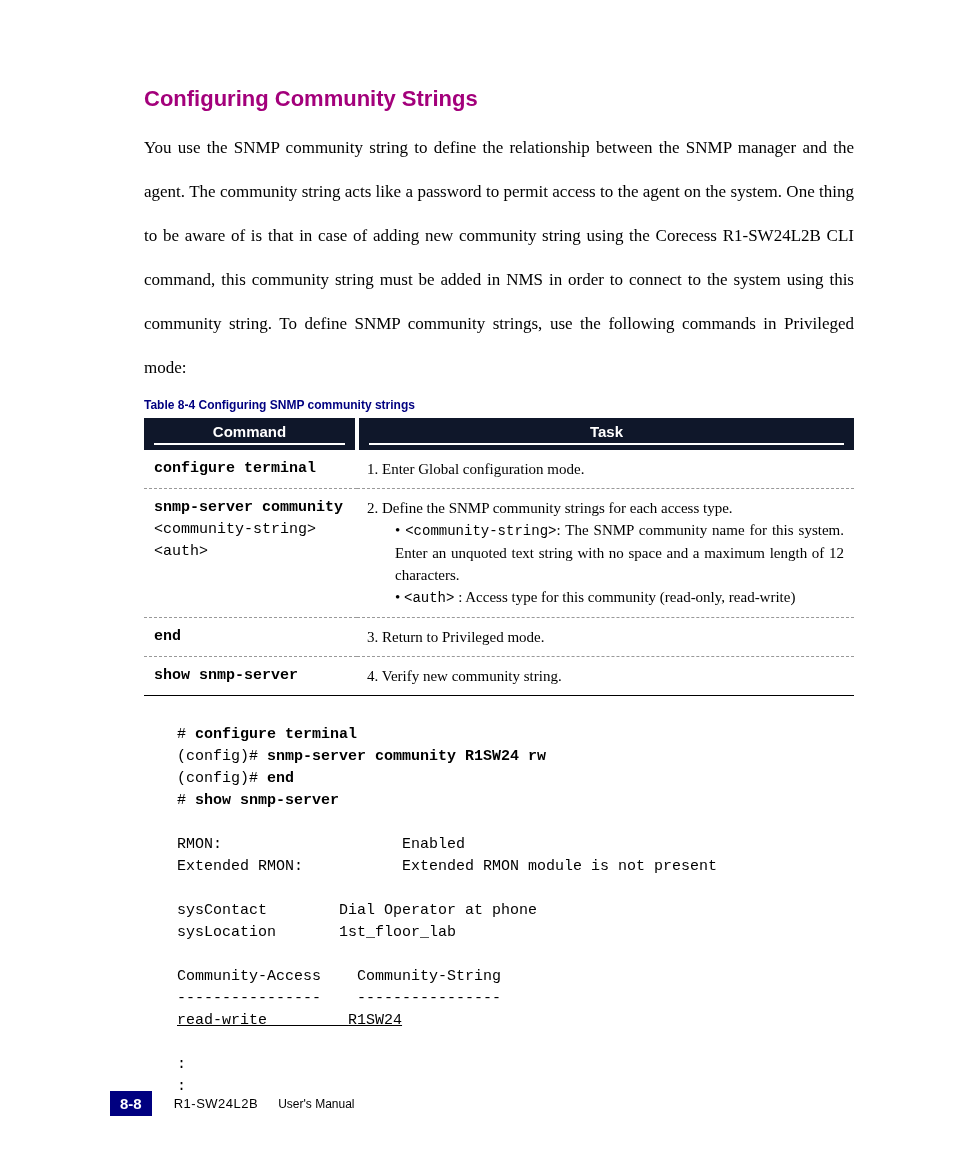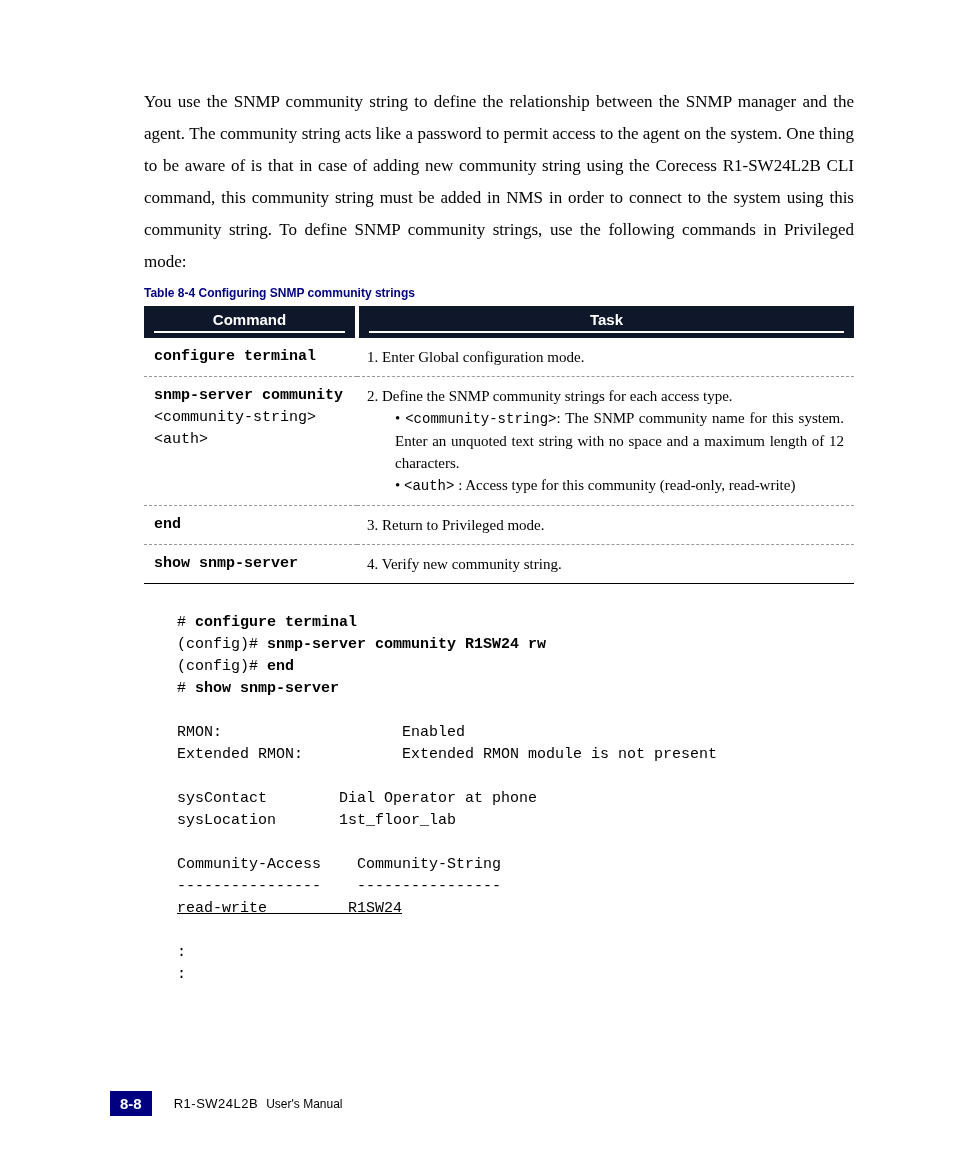--- a/index.html
+++ b/index.html
@@ -18,21 +18,21 @@
   }
   .section-heading {
     font-family: Tahoma, Arial, sans-serif;
     font-weight: bold;
     color: #a3007b;
     font-size: 22px;
     margin-bottom: 14px;
   }
   .body-text {
     font-size: 17px;
-    line-height: 32px;
+    line-height: 44px;
     text-align: justify;
   }
   .table-caption {
     font-family: Arial, sans-serif;
     color: #000080;
     font-size: 12px;
     font-weight: bold;
     margin-top: 8px;
     margin-bottom: 6px;
   }
@@ -127,32 +127,33 @@
     background: #000;
     margin-left: 6px;
   }
   .footer .model {
     font-size: 13px;
     margin-left: 10px;
     letter-spacing: 0.5px;
   }
   .footer .manual {
     font-size: 12px;
-    margin-left: 8px;
+    margin-left: 20px;
   }
   .footer .left {
     display:flex;
     align-items:center;
   }
 </style>
 </head>
 <body>
 
 <div class="page">
 
+  <div class="section-heading">Configuring Community Strings</div>
 
   <div class="body-text">You use the SNMP community string to define the relationship between the SNMP manager and the agent. The community string acts like a password to permit access to the agent on the system. One thing to be aware of is that in case of adding new community string using the Corecess R1-SW24L2B CLI command, this community string must be added in NMS in order to connect to the system using this community string. To define SNMP community strings, use the following commands in Privileged mode:</div>
 
   <div class="table-caption">Table 8-4   Configuring SNMP community strings</div>
 
   <table class="cmd-table">
     <thead>
       <tr>
         <th>
             <div class="inner">Command</div>

